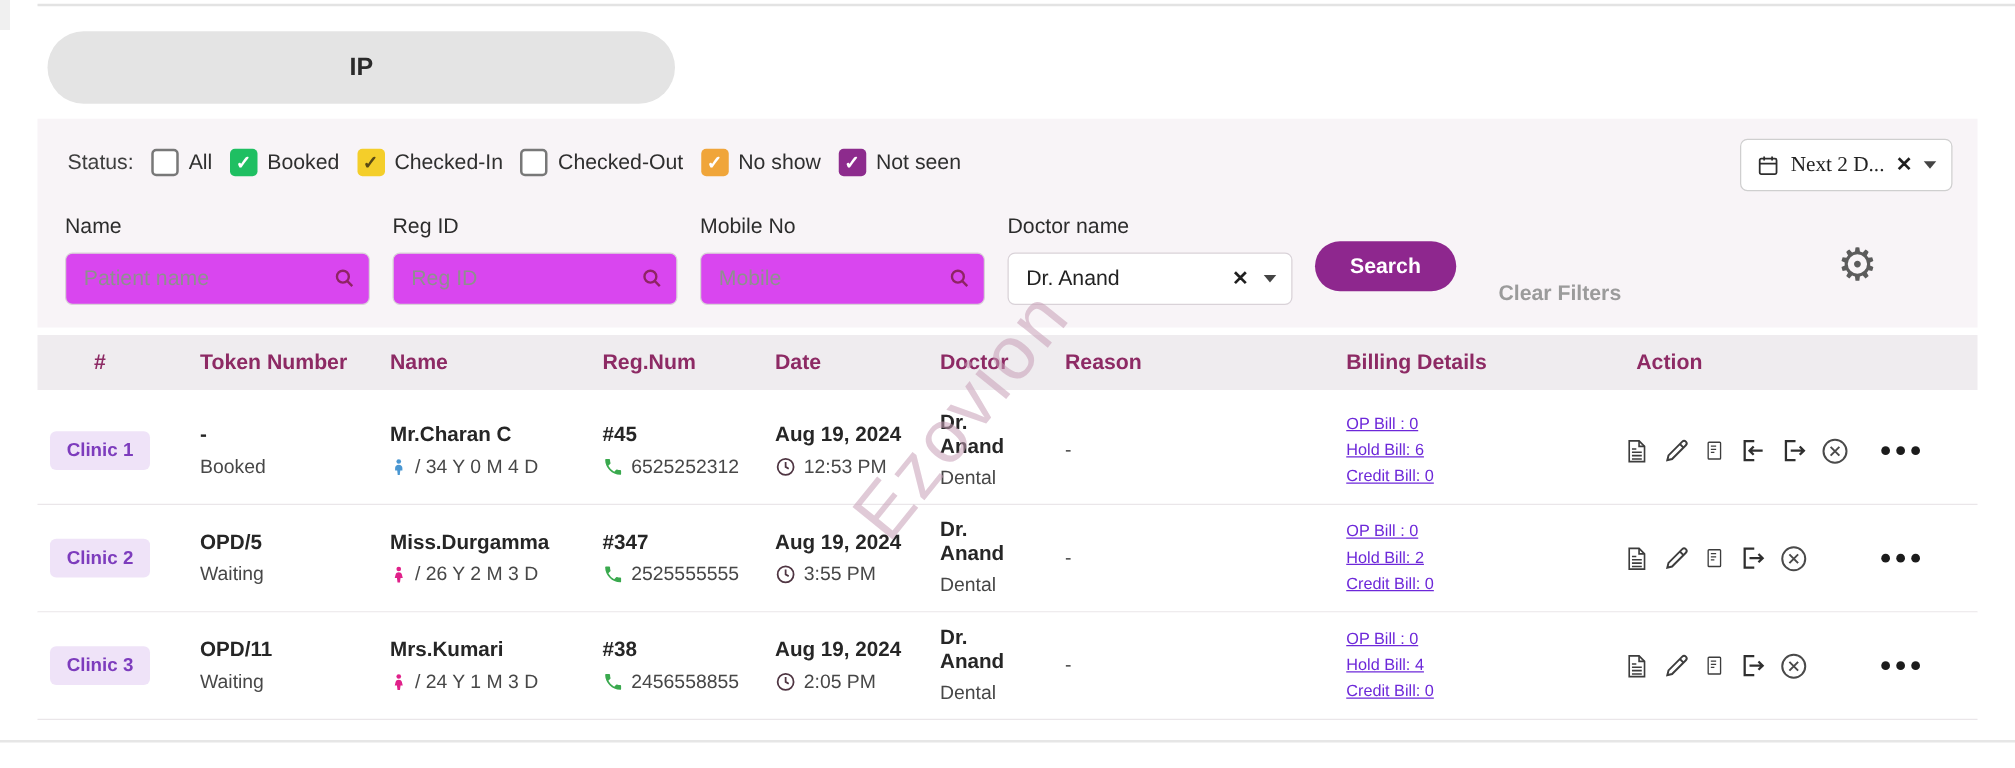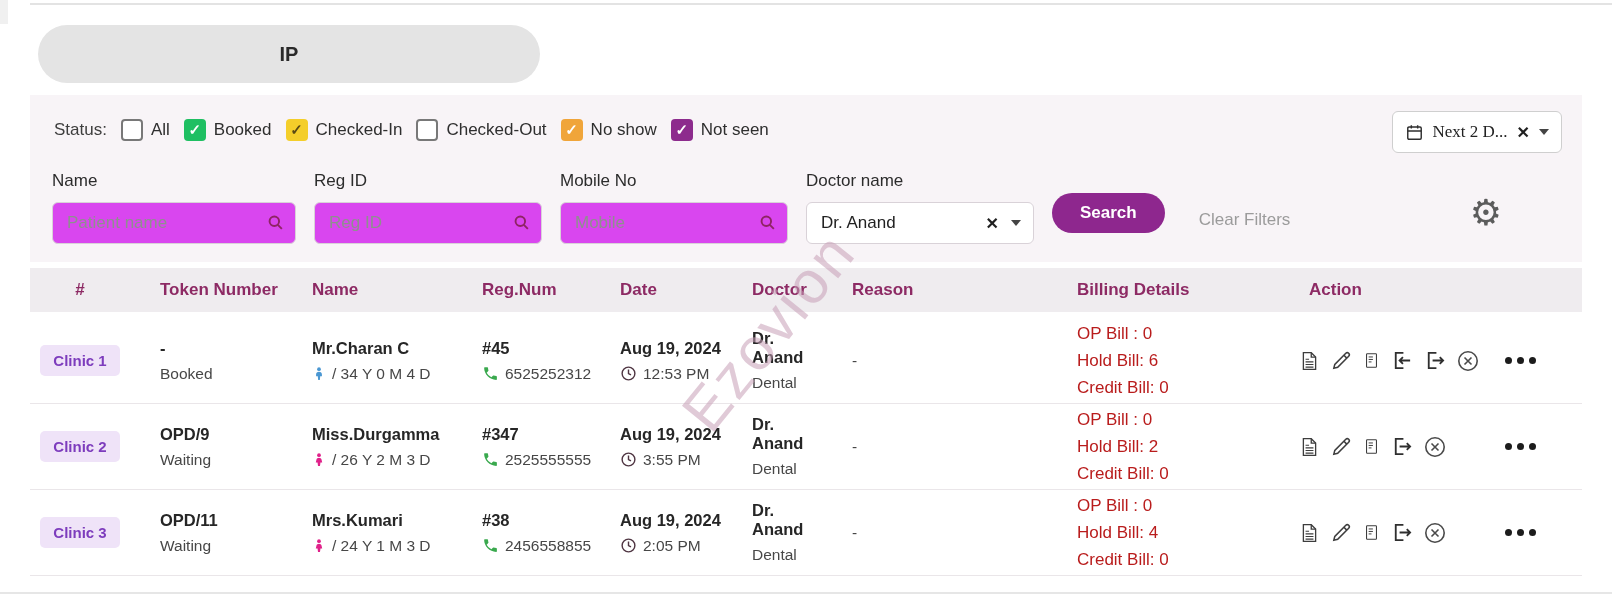--- a/index.html
+++ b/index.html
@@ -44,41 +44,41 @@
   .input-wrap input::placeholder { color: #8f8f8f; }
   .w244 input { width: 244px; } .w228 input { width: 228px; }
   .input-icon { position: absolute; right: 11px; top: 11px; }
   .select-box { width: 228px; height: 42px; background: #fff; border: 1px solid #d9d2d8; border-radius: 6px;
         display: flex; align-items: center; padding: 0 12px 0 14px; font-size: 17px; color: #222; cursor: pointer; }
   .select-value { flex: 1; }
   .select-box .bold-x { margin-right: 12px; }
 
   .search-btn { margin-top: 22px; height: 40px; padding: 0 28px; background: #8e278e; border: none; border-radius: 20px;
         color: #fff; font-size: 17px; font-weight: bold; cursor: pointer; font-family: "Liberation Sans", sans-serif; }
-  .clear-filters { margin: 39px 0 0 34px; color: #9b9b9b; font-size: 17px; cursor: pointer; }
+  .clear-filters { margin: 54px 0 0 34px; color: #9b9b9b; font-size: 17px; cursor: pointer; font-weight: bold; }
   .gear { margin-left: auto; margin-right: 58px; margin-top: 24px; font-size: 36px; color: #5c5c5c; line-height: 1; cursor: pointer; font-family: "DejaVu Sans", sans-serif; }
 
   
   .table { position: absolute; top: 268px; left: 30px; right: 30px; }
   .grid { display: grid; grid-template-columns: 100px 158px 170px 138px 132px 100px 225px 232px 1fr; }
   .thead { height: 44px; background: #efecef; align-items: center; color: #8d2a64; font-weight: bold; font-size: 17px; }
   .th { padding-left: 24px; }
   .th-num { text-align: center; padding-left: 0; }
   .th-token { padding-left: 30px; }
   .tbody { margin-top: 6px; }
   .tr { height: 86px; border-bottom: 1px solid #eae6e9; align-items: center; background: #fff; }
   .td { padding-left: 24px; }
   .td-num { padding-left: 0; text-align: center; }
   .td-token { padding-left: 30px; }
   .cell-stack { display: flex; flex-direction: column; gap: 7px; }
   .cell-main { font-weight: bold; font-size: 16.5px; color: #262626; }
   .cell-sub { font-size: 15.5px; color: #474747; display: flex; align-items: center; gap: 6px; }
   .clinic-badge { display: inline-block; background: #efe3f8; color: #7d3cbd; font-weight: bold; font-size: 15px;
         padding: 7px 13px; border-radius: 5px; }
-  .billing { font-size: 17px; color: #b91c1c; line-height: 1.6; }
+  .billing { font-size: 13px; color: #6d28d9; line-height: 1.6; text-decoration: underline; }
   .actions { display: flex; align-items: center; gap: 10px; padding-left: 14px; padding-right: 46px; }
   .act { cursor: pointer; display: flex; align-items: center; }
   .more { margin-left: auto; display: flex; gap: 5px; cursor: pointer; }
   .more span { width: 7px; height: 7px; border-radius: 50%; background: #1c1c1c; }
 
   .watermark { position: absolute; left: 695px; top: 388px; transform: rotate(-51deg); transform-origin: 0 50%;
         font-size: 60px; letter-spacing: 3px; color: rgba(198,158,183,0.55); font-weight: 500; z-index: 60;
         pointer-events: none; white-space: nowrap; }
 </style>
 </head>
@@ -277,21 +277,21 @@
             <span></span>
             <span></span>
             <span></span>
           </span>
       </div>
     </div>
 
     <div class="grid tr">
       <div class="td td-num"><span class="clinic-badge">Clinic 2</span></div>
       <div class="td td-token cell-stack">
-        <div class="cell-main">OPD/9</div>
+        <div class="cell-main">OPD/5</div>
         <div class="cell-sub">Waiting</div>
       </div>
       <div class="td cell-stack">
         <div class="cell-main">Miss.Durgamma</div>
         <div class="cell-sub">
           <svg viewBox="0 0 24 24" width="14" height="17">
               <circle cx="12" cy="4.6" r="3.2" fill="#e0218a"></circle>
               <path d="M12 9c-2.2 0-3.8 1.2-4.3 3.2L6.5 17h3l.8 6.2h3.4l.8-6.2h3l-1.2-4.8C15.8 10.2 14.2 9 12 9z" fill="#e0218a"></path>
             </svg>
           <span>/ 26 Y 2 M 3 D</span>

